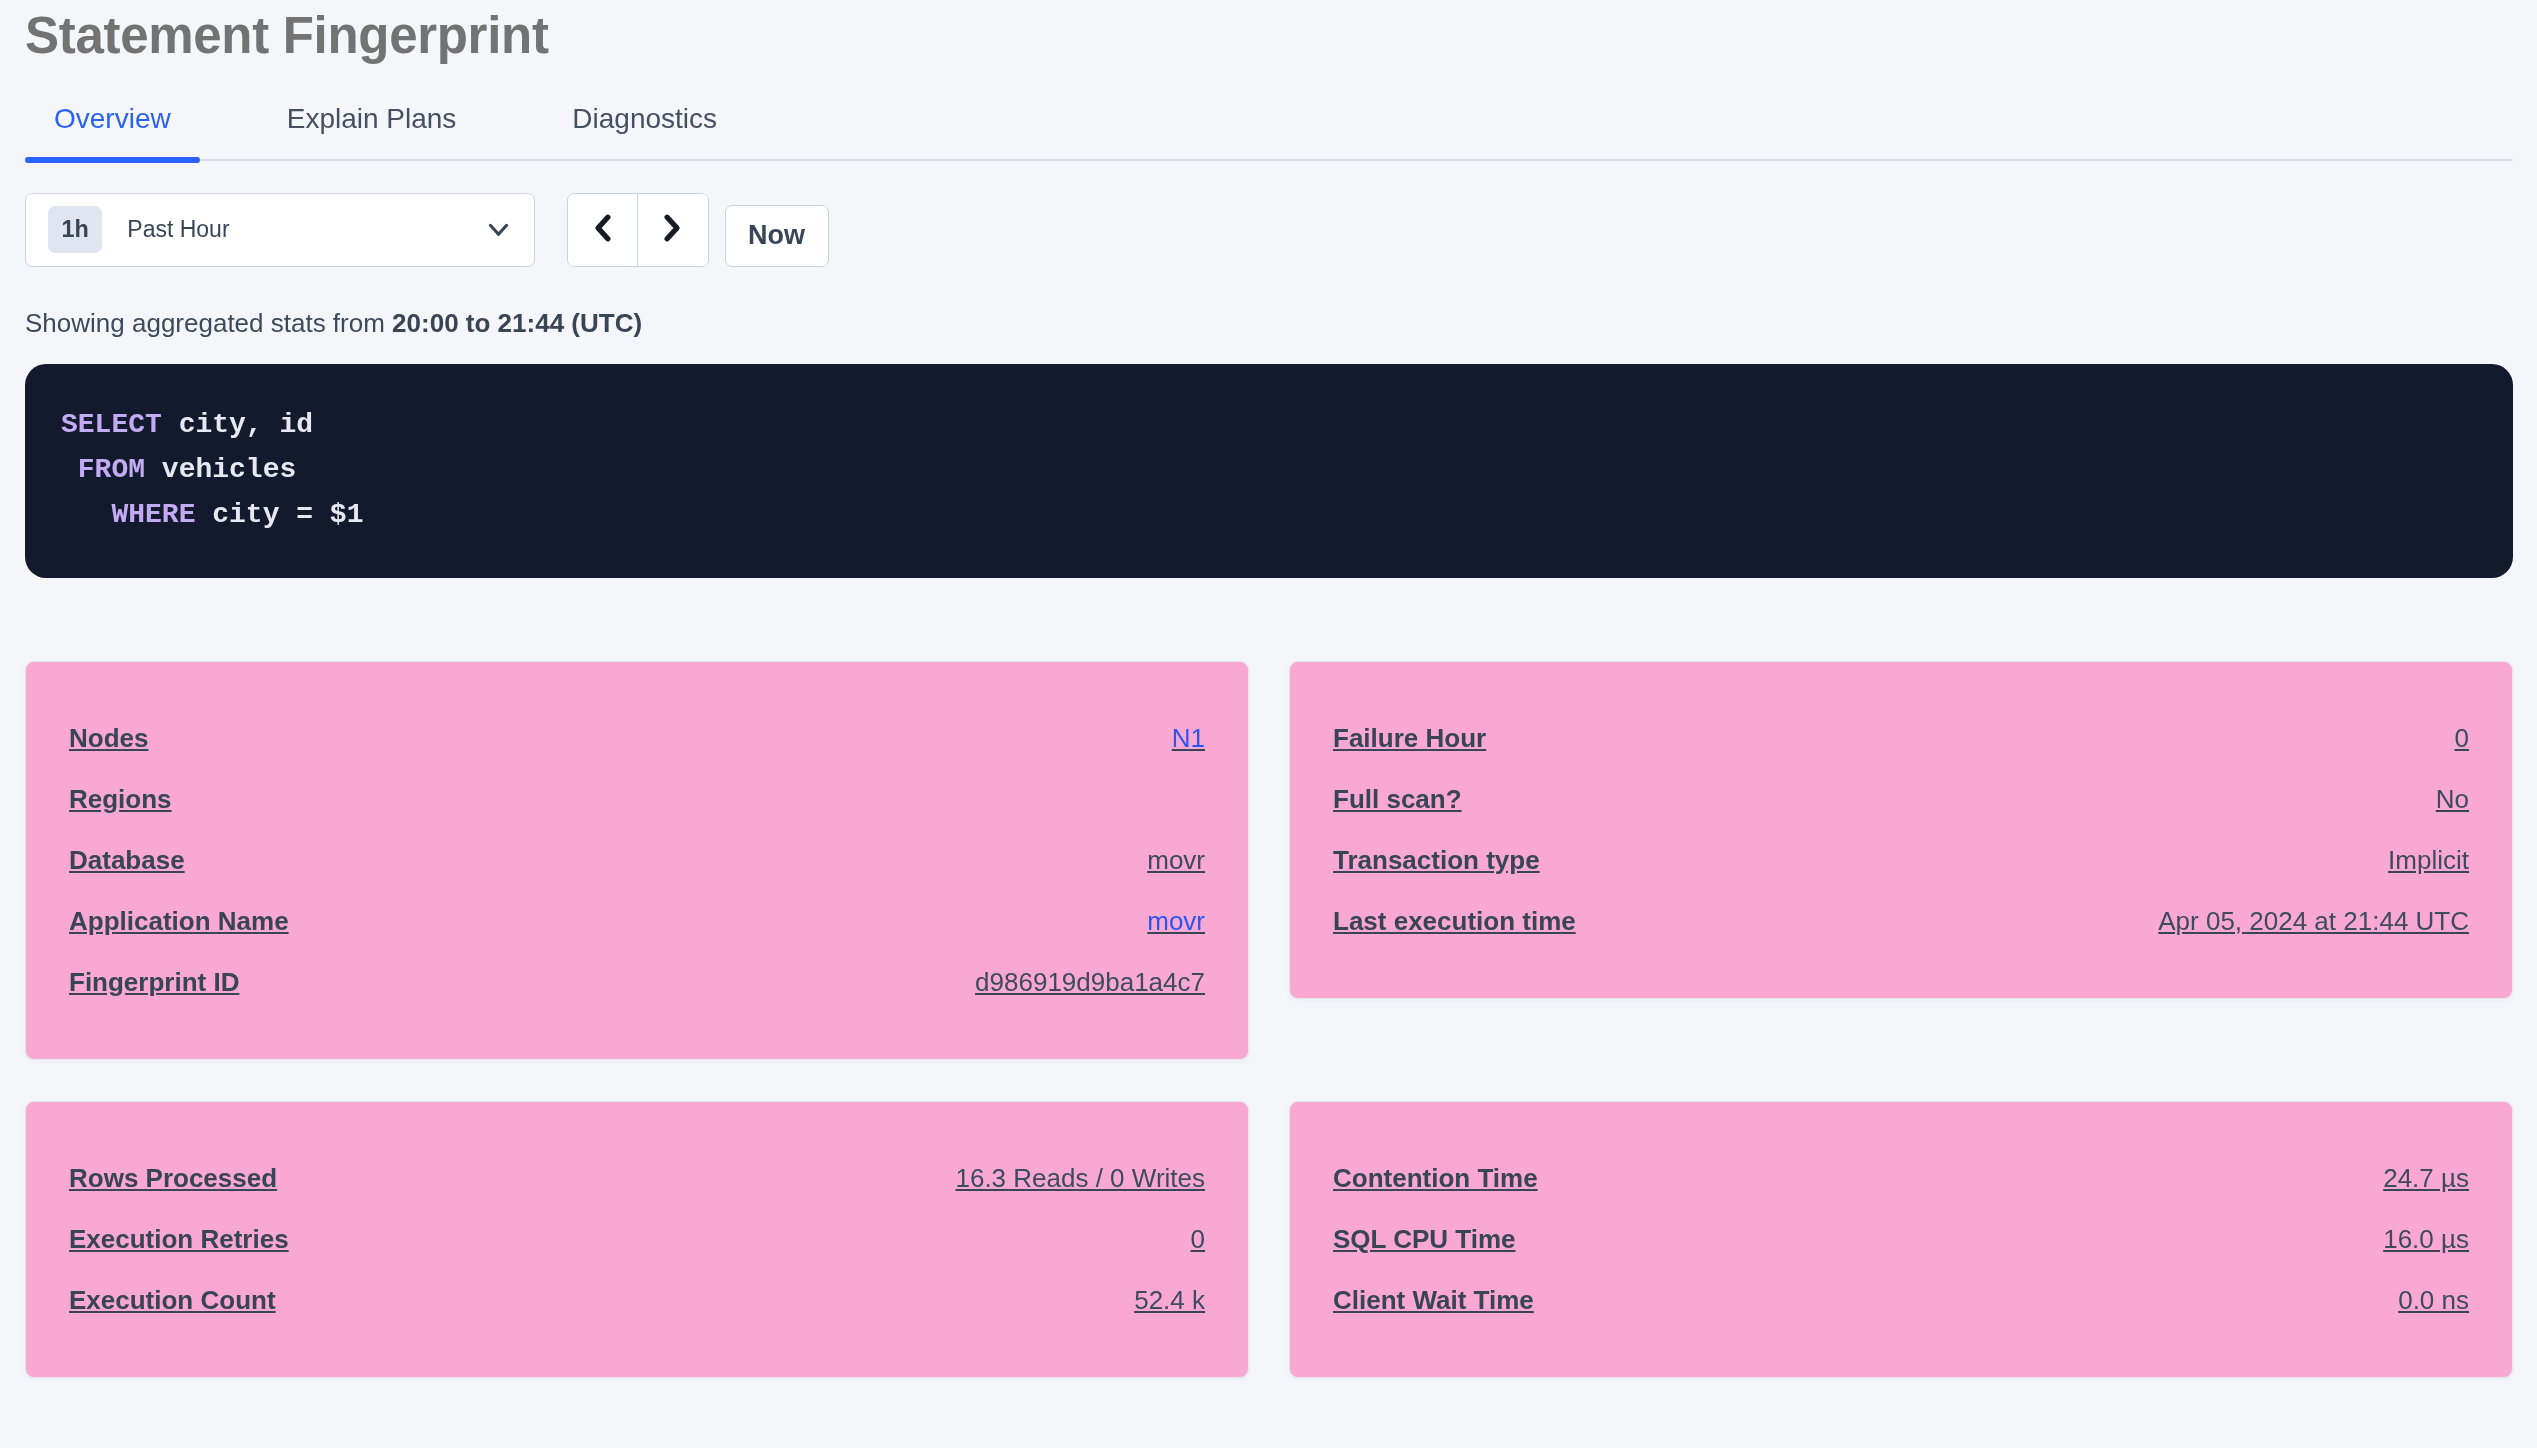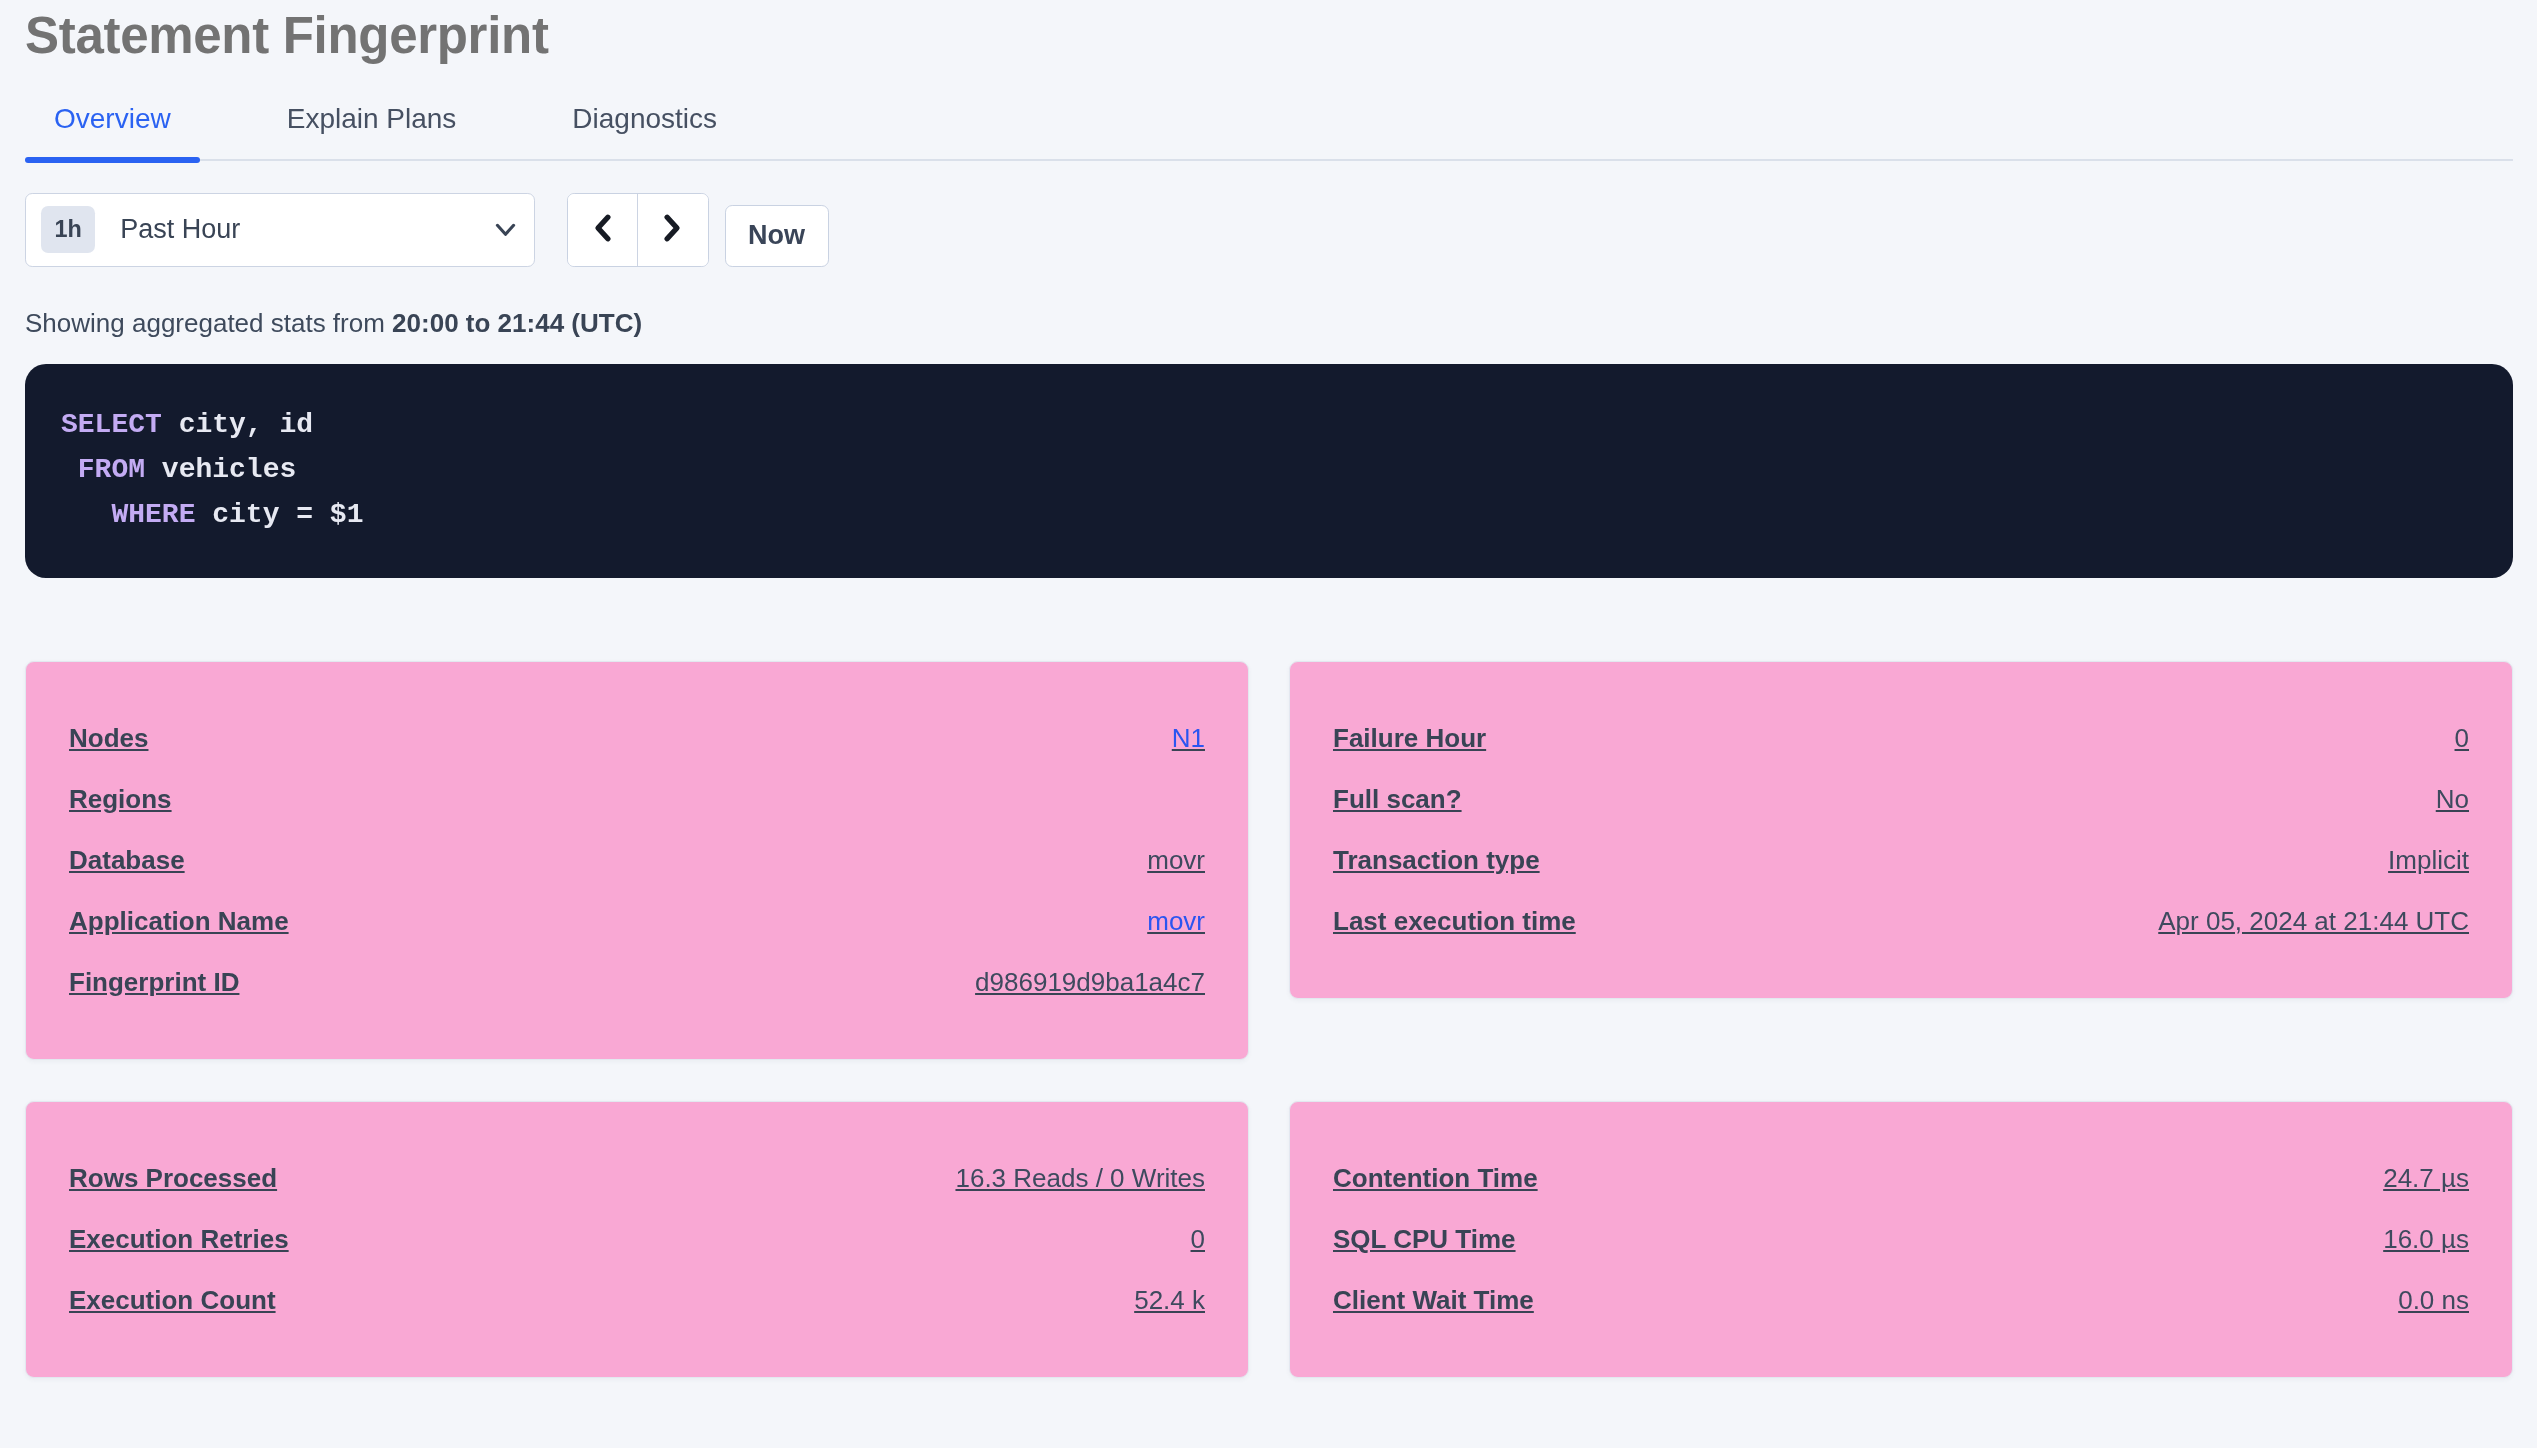--- a/index.html
+++ b/index.html
@@ -51,32 +51,32 @@
     align-items:stretch;
     height:74px;
   }
   .range-select {
     width:510px;
     display:flex;
     align-items:center;
     background:#fff;
     border:1.8px solid #ccd4e3;
     border-radius:7.2px;
-    padding:0 15px;
+    padding:0 22px;
     cursor:pointer;
   }
   .range-badge {
     background:#e0e5ef;
     border-radius:7.2px;
     padding:10px 13.5px;
     font-size:23.4px;
     font-weight:bold;
     color:#394455;
   }
-  .range-label { margin-left:25px; font-size:27px; color:#394455; }
+  .range-label { margin-left:25px; font-size:23px; color:#394455; }
   .caret { margin-left:auto; display:flex; align-items:center; }
 
   .seg {
     margin-left:31.5px;
     width:142px;
     display:flex;
     background:#fff;
     border:1.8px solid #c9d2e2;
     border-radius:7.2px;
     overflow:hidden;

